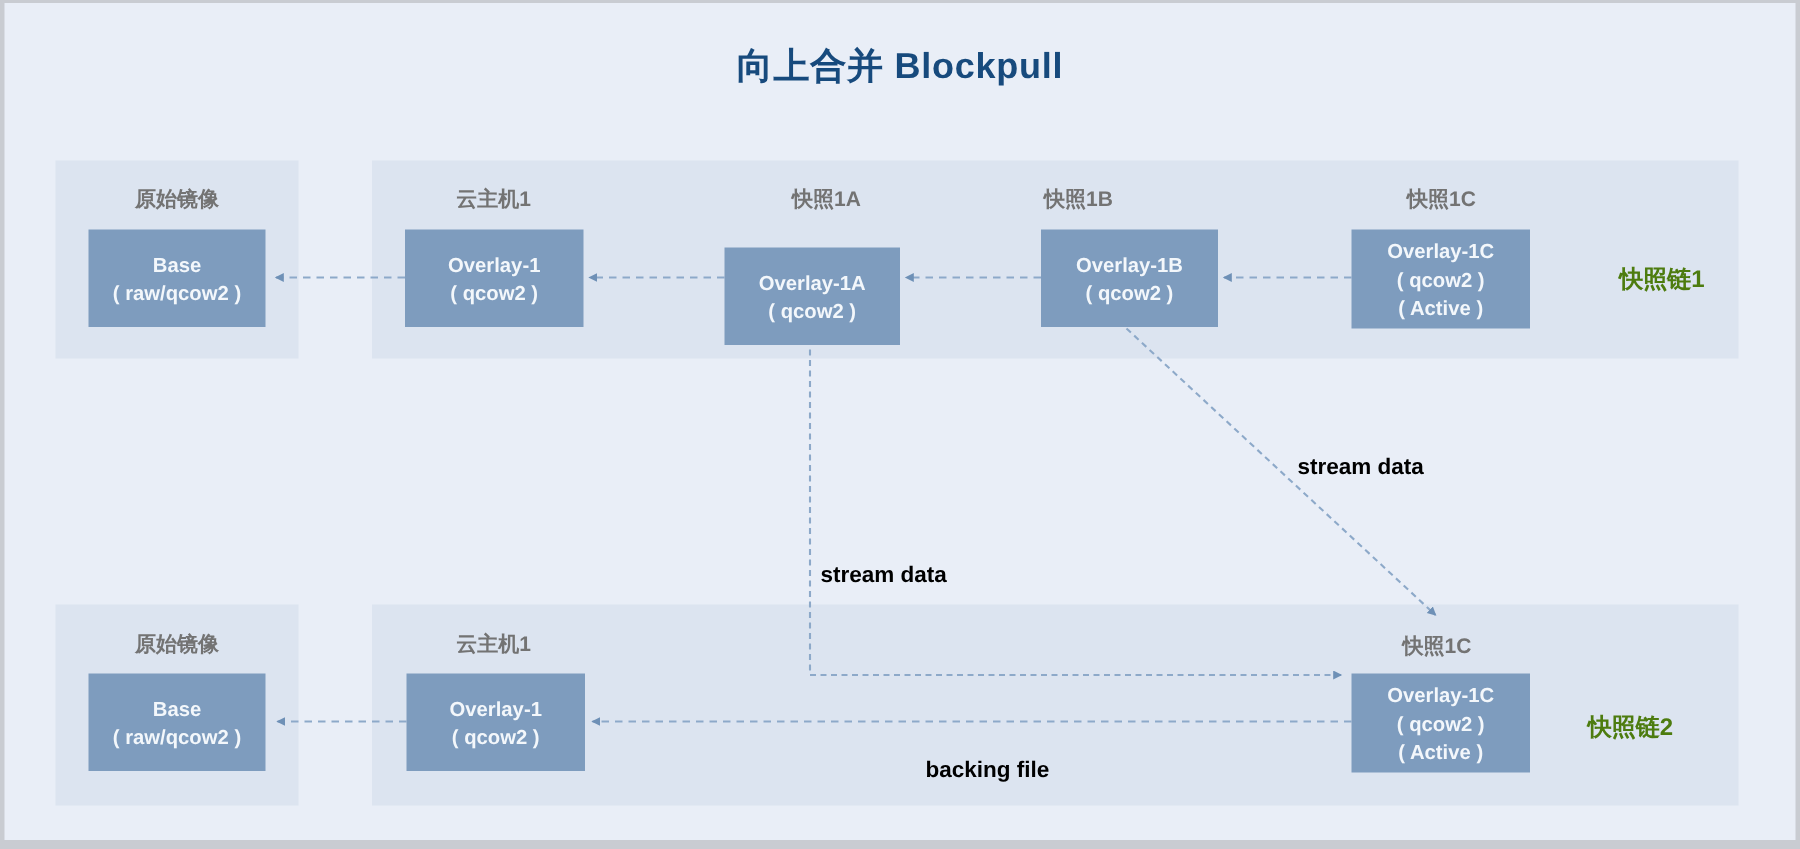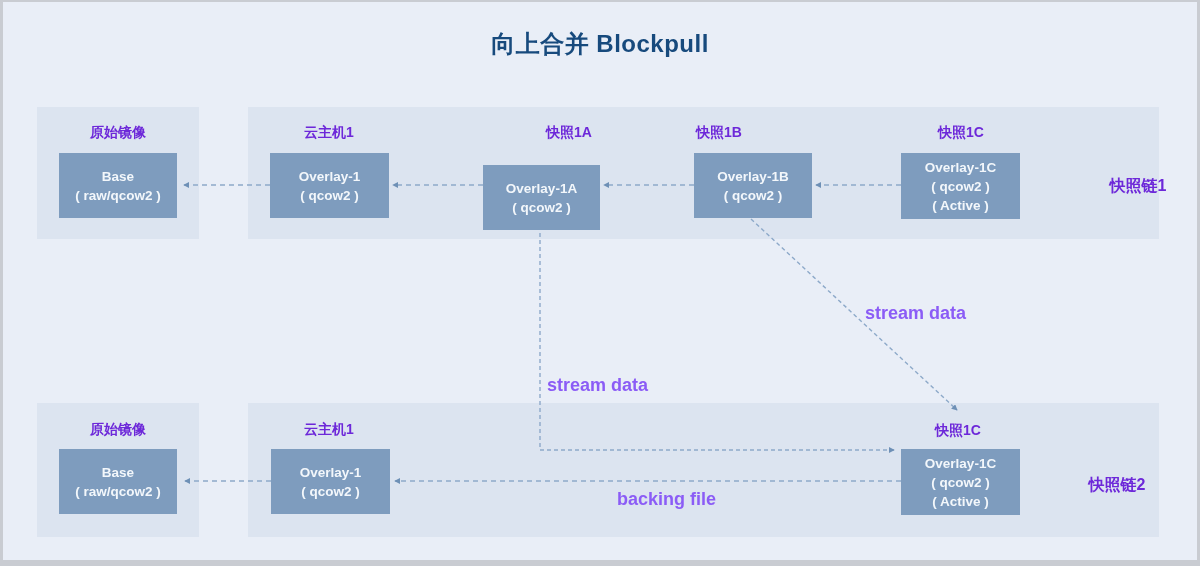--- a/index.html
+++ b/index.html
@@ -1,23 +1,23 @@
 <!DOCTYPE html>
 <html><head>
 <meta charset="utf-8">
 <style>
   html,body{margin:0;padding:0;background:#ffffff;font-family:"Liberation Sans","DejaVu Sans",sans-serif;}
   .frame{position:relative;width:1200px;height:566px;background:#c9ccd2;overflow:hidden;}
   .canvas{position:absolute;left:3px;top:2px;width:1194px;height:558px;background:#e9eef7;}
   .title{position:absolute;left:0;right:0;top:26px;text-align:center;font-size:24px;font-weight:700;color:#174a7d;letter-spacing:0.5px;}
   .panel{position:absolute;background:#dce4f0;}
   .box{position:absolute;background:#7e9cbe;color:#f3f7fb;display:flex;flex-direction:column;justify-content:center;align-items:center;text-align:center;font-size:13.5px;font-weight:600;line-height:19px;}
-  .nlabel{position:absolute;transform:translateX(-50%);white-space:nowrap;color:#6d28d9;font-weight:700;font-size:14px;}
-  .chain{font-size:16px;color:#6d28d9;margin-left:30px;}
-  .annot{position:absolute;white-space:nowrap;color:#8b5cf6;font-weight:600;font-size:18px;}
+  .nlabel{position:absolute;transform:translateX(-50%);white-space:nowrap;color:#737373;font-weight:700;font-size:14px;}
+  .chain{font-size:16px;color:#4d7c0f;}
+  .annot{position:absolute;white-space:nowrap;color:#000000;font-weight:600;font-size:15px;}
   svg.links{position:absolute;left:0;top:0;pointer-events:none;}
 </style>
 </head>
 <body>
 
 <div class="frame">
   <div class="canvas">
 
     <div class="title">向上合并 Blockpull</div>
 
@@ -39,21 +39,21 @@
         <path d="M898,183 L813,183" marker-end="url(#arr)"></path>
         <path d="M268,479 L182,479" marker-end="url(#arr)"></path>
         <path d="M898,479 L392,479" marker-end="url(#arr)"></path>
         <path d="M537,217 L537,448 L891,448" marker-end="url(#arr)" stroke-dasharray="4 3"></path>
         <path d="M748,217 L954,408" marker-end="url(#arr)" stroke-dasharray="4 3"></path>
       </g>
     </svg>
 
     <div class="nlabel" style="left:115px;top:122px">原始镜像</div>
     <div class="nlabel" style="left:326px;top:122px">云主机1</div>
-    <div class="nlabel" style="left:566px;top:122px">快照1A</div>
+    <div class="nlabel" style="left:548px;top:122px">快照1A</div>
     <div class="nlabel" style="left:716px;top:122px">快照1B</div>
     <div class="nlabel" style="left:958px;top:122px">快照1C</div>
     <div class="nlabel chain" style="left:1105px;top:174px">快照链1</div>
 
     <div class="box" style="left:56px;top:151px;width:118px;height:65px">
       <div>Base</div>
       <div>( raw/qcow2 )</div>
     </div>
     <div class="box" style="left:267px;top:151px;width:119px;height:65px">
       <div>Overlay-1</div>
@@ -68,21 +68,21 @@
       <div>( qcow2 )</div>
     </div>
     <div class="box" style="left:898px;top:151px;width:119px;height:66px">
       <div>Overlay-1C</div>
       <div>( qcow2 )</div>
       <div>( Active )</div>
     </div>
 
     <div class="annot" style="left:544px;top:373px">stream data</div>
     <div class="annot" style="left:862px;top:301px">stream data</div>
-    <div class="annot" style="left:614px;top:487px">backing file</div>
+    <div class="annot" style="left:614px;top:503px">backing file</div>
 
     <div class="nlabel" style="left:115px;top:419px">原始镜像</div>
     <div class="nlabel" style="left:326px;top:419px">云主机1</div>
     <div class="nlabel" style="left:955px;top:420px">快照1C</div>
     <div class="nlabel chain" style="left:1084px;top:473px">快照链2</div>
 
     <div class="box" style="left:56px;top:447px;width:118px;height:65px">
       <div>Base</div>
       <div>( raw/qcow2 )</div>
     </div>

